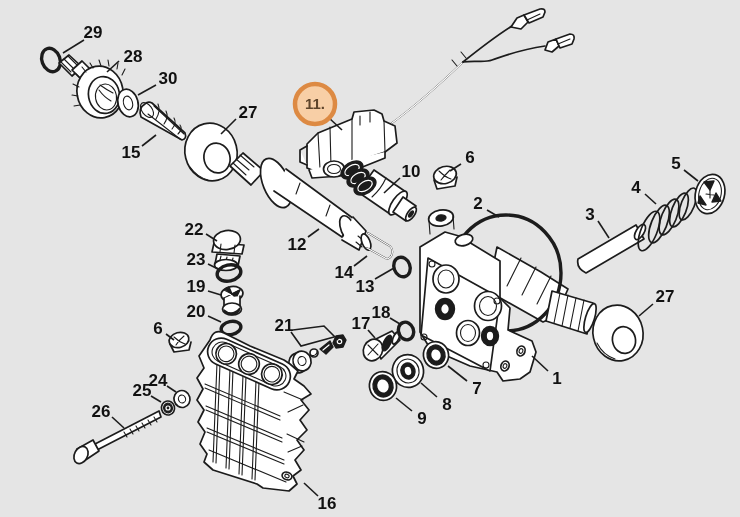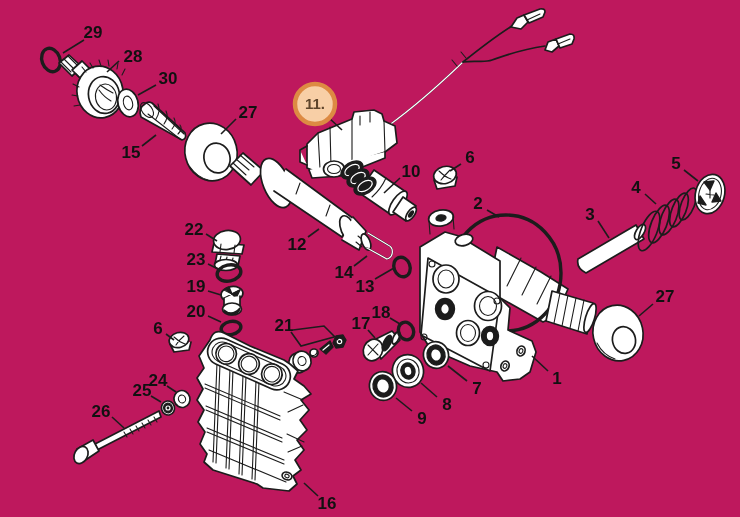--- a/index.html
+++ b/index.html
@@ -9,21 +9,21 @@
   .s{stroke:#1c1c1c;stroke-width:1.7;fill:none;stroke-linecap:round;stroke-linejoin:round}
   .w{stroke:#1c1c1c;stroke-width:1.7;fill:#ffffff;stroke-linejoin:round;stroke-linecap:round}
   .d{stroke:#1c1c1c;stroke-width:1.4;fill:#1c1c1c;stroke-linejoin:round}
   .o{stroke:#1c1c1c;stroke-width:3.4;fill:none}
   .t{stroke:#1c1c1c;stroke-width:1.1;fill:none;stroke-linecap:round}
   .wt{stroke:#ffffff;stroke-width:1.2;fill:none;stroke-linecap:round}
 </style>
 </head>
 <body>
 
-<div id="stage" style="background: #be185d;">
+<div id="stage" style="background: #e5e5e5;">
 <svg id="diagram-svg" width="740" height="517" viewBox="0 0 740 517" xmlns="http://www.w3.org/2000/svg">
 
   <g>
     <path class="s" d="M388,126 C410,110 438,86 463,62" stroke-width="6.2"></path>
     <path class="wt" d="M388,126 C410,110 438,86 463,62" stroke-width="3.2"></path>
     <path class="t" d="M457,66 L452,60 M466,58 L461,52"></path>
     <path class="s" d="M463,62 C478,50 496,36 512,26" stroke-width="1.8"></path>
     <path class="s" d="M463,62 C476,60 484,63 492,60 C504,56 518,50 545,46" stroke-width="1.8"></path>
   </g>
   <g>

